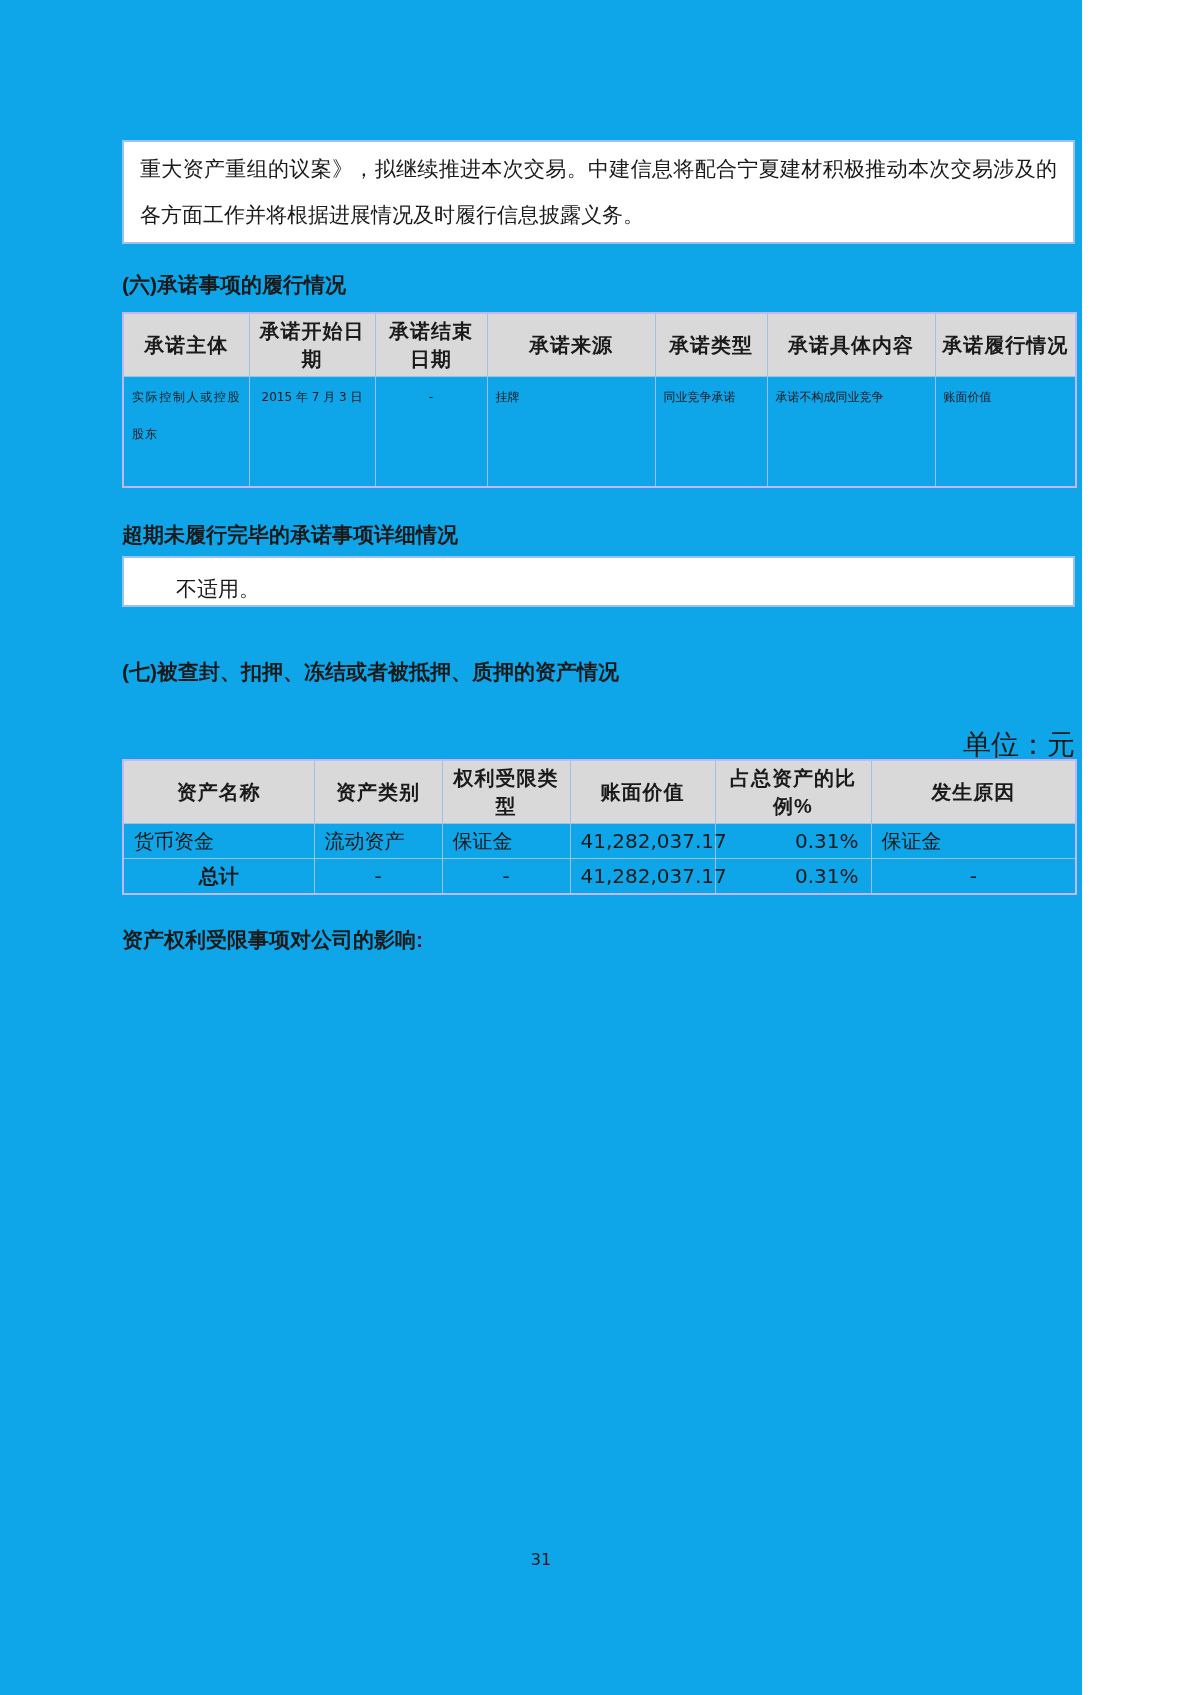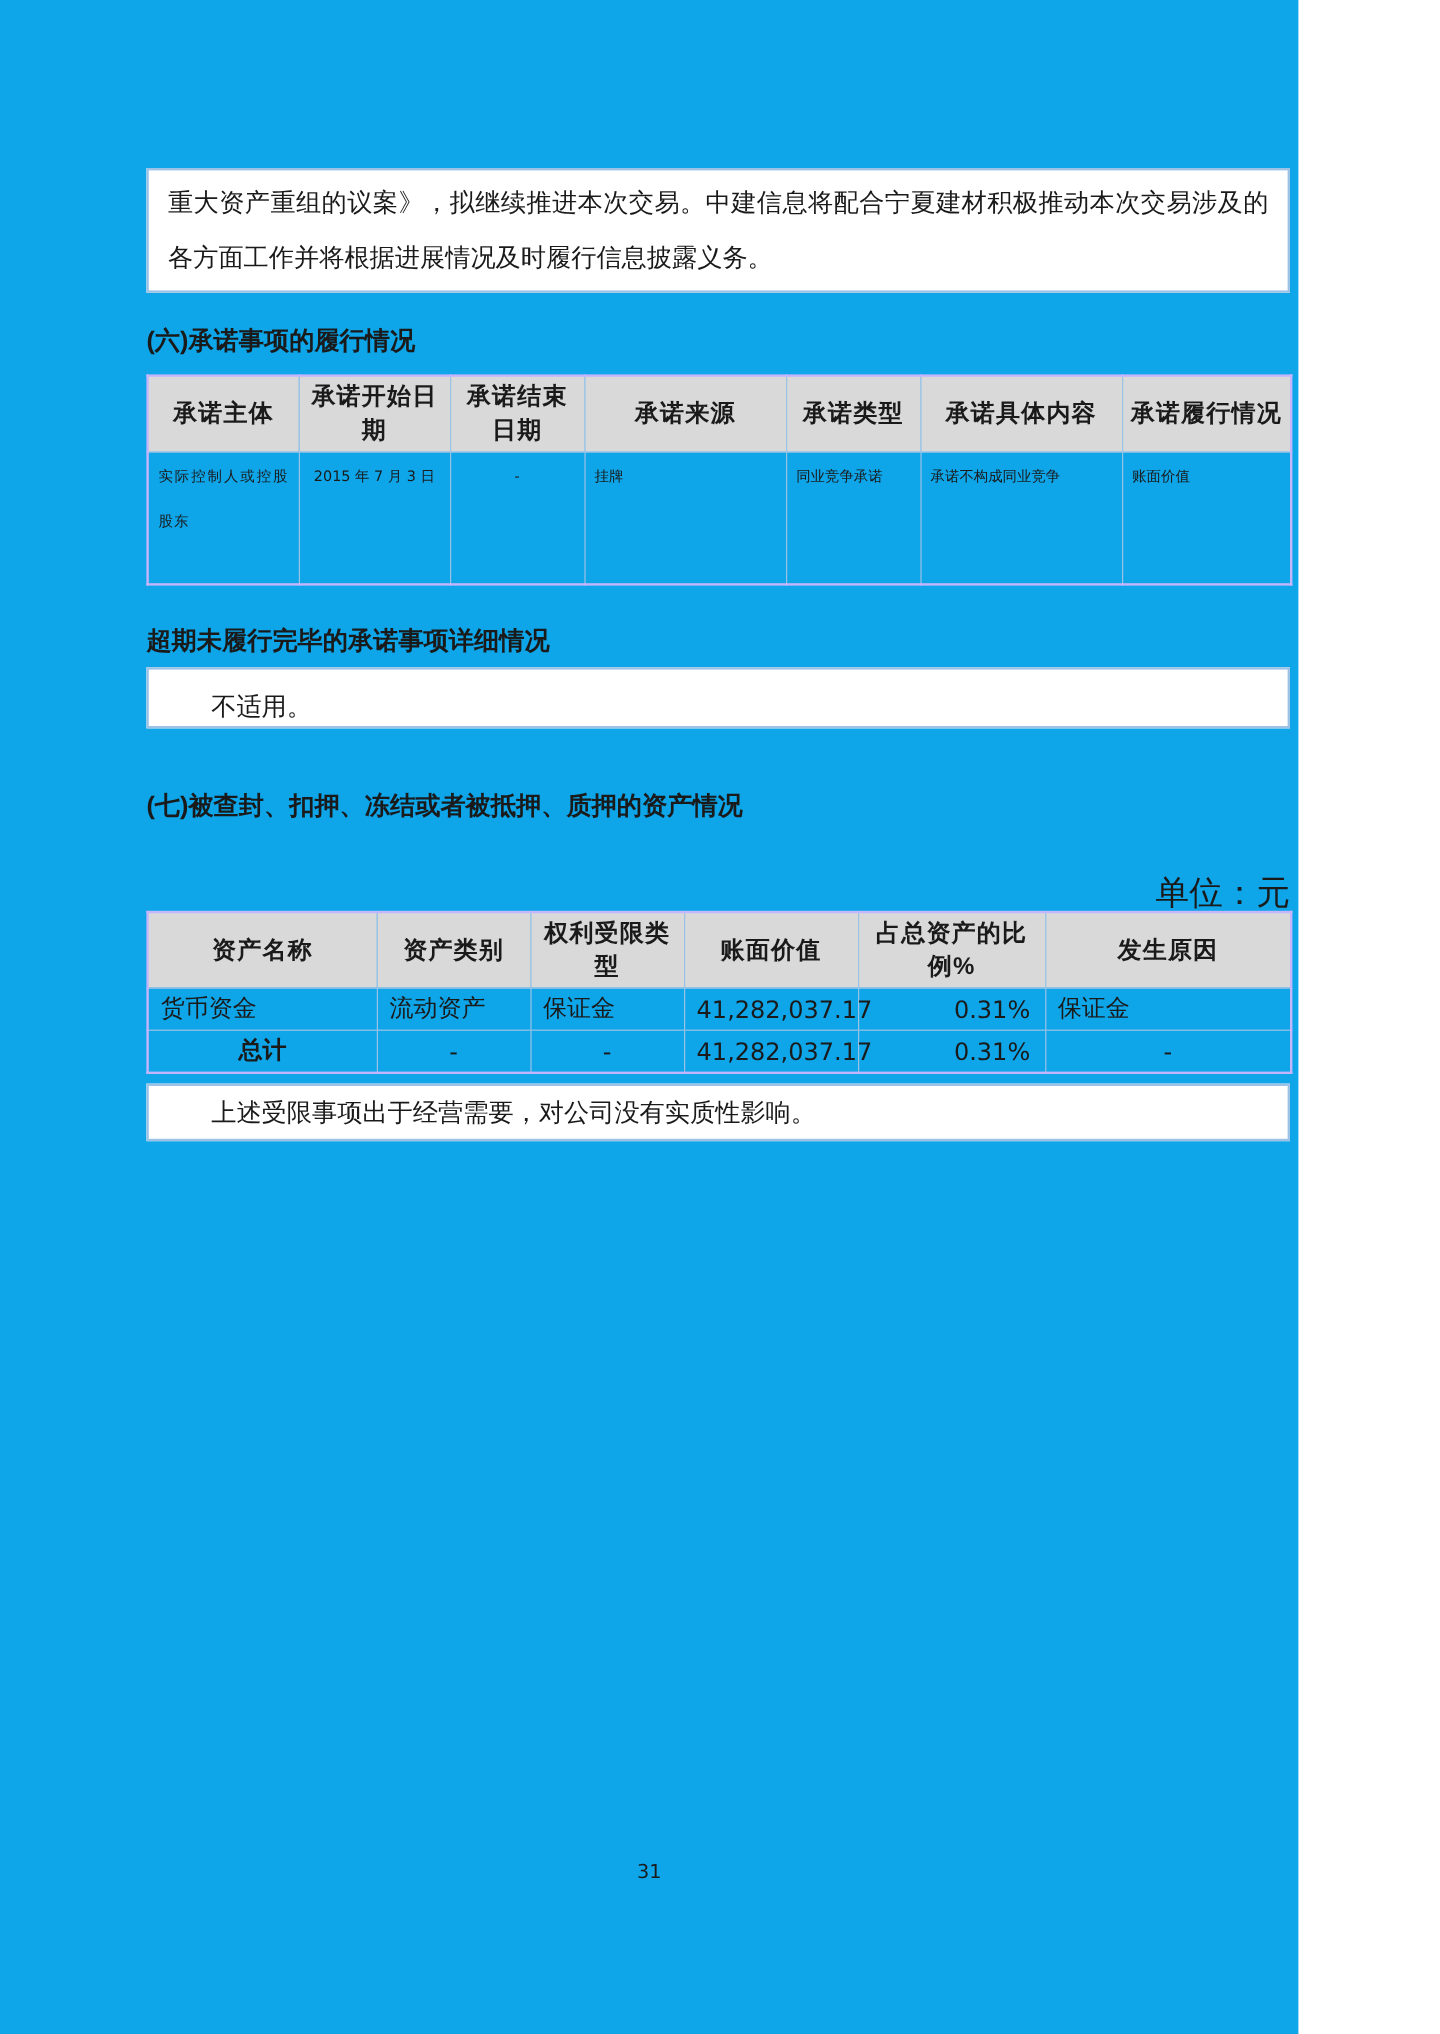--- a/index.html
+++ b/index.html
@@ -209,21 +209,19 @@
           <td class="c bold-cell">总计</td>
           <td class="c num">-</td>
           <td class="c num">-</td>
           <td class="r num">41,282,037.17</td>
           <td class="r num">0.31%</td>
           <td class="c num">-</td>
         </tr>
       </tbody>
     </table>
 
-
-    <div class="text-box single-box impact-box" style="margin-top:8px;">
-      <p>上述受限事项出于经营需要，对公司没有实质性影响。</p>
-    </div>
+    <h3 class="sec-heading h-impact">资产权利受限事项对公司的影响:</h3>
+
 
   </div>
 
   <div class="page-number">31</div>
 </div>
 
 </body></html>

